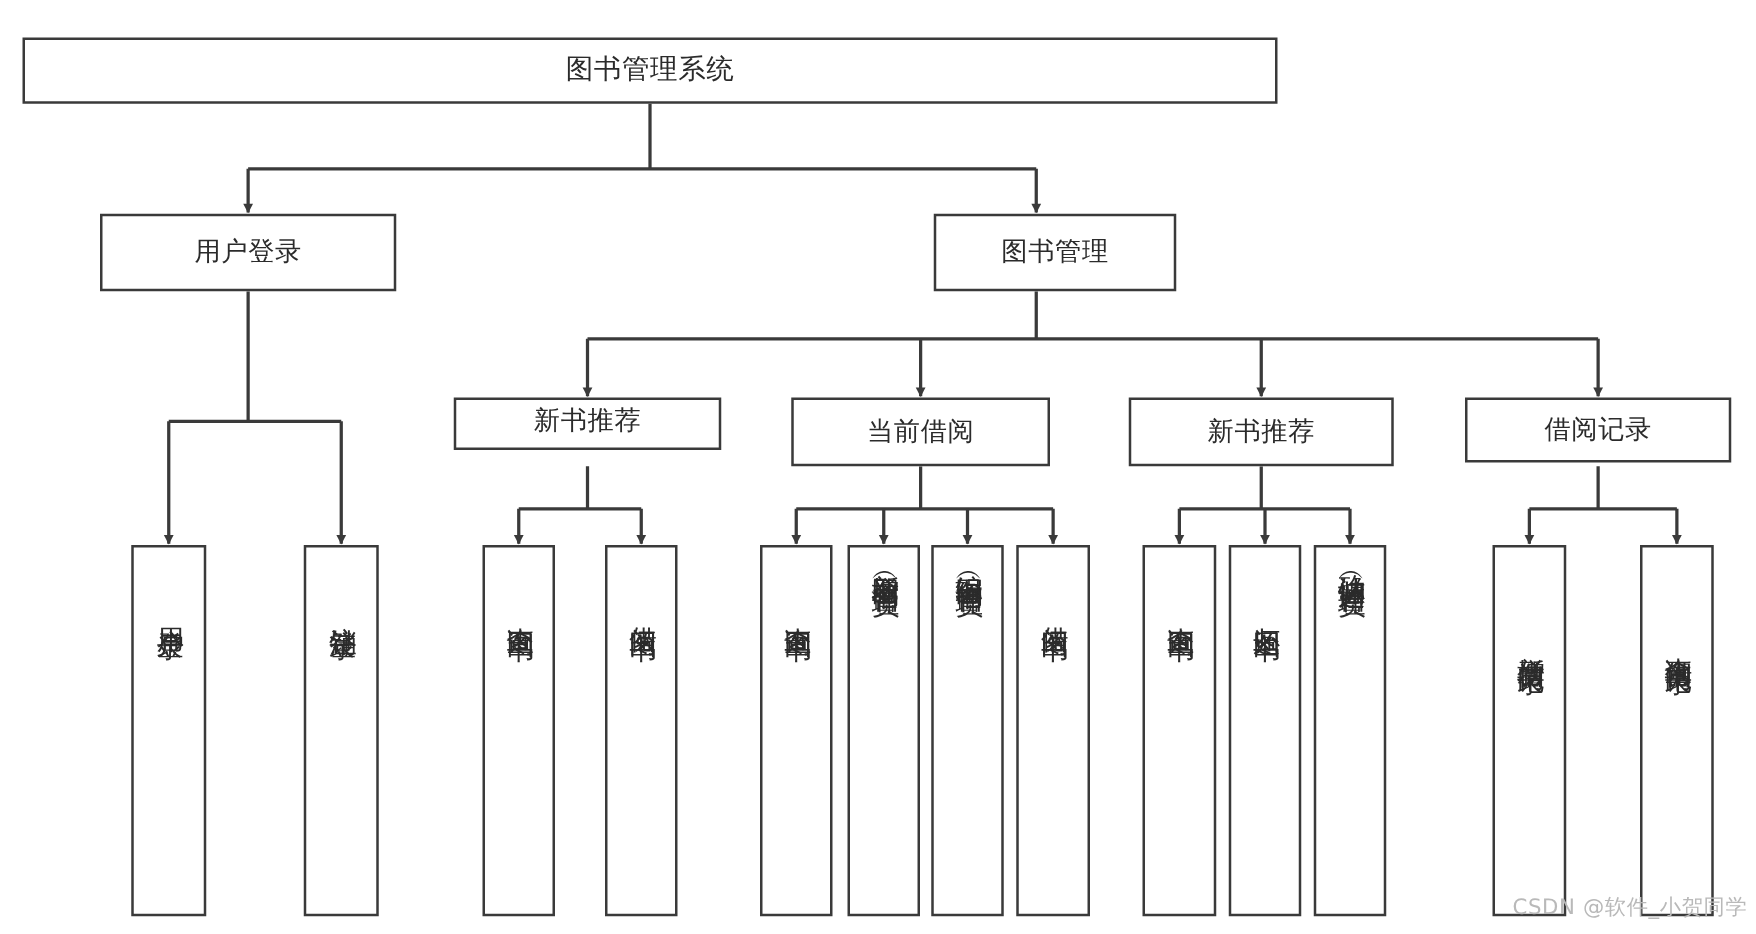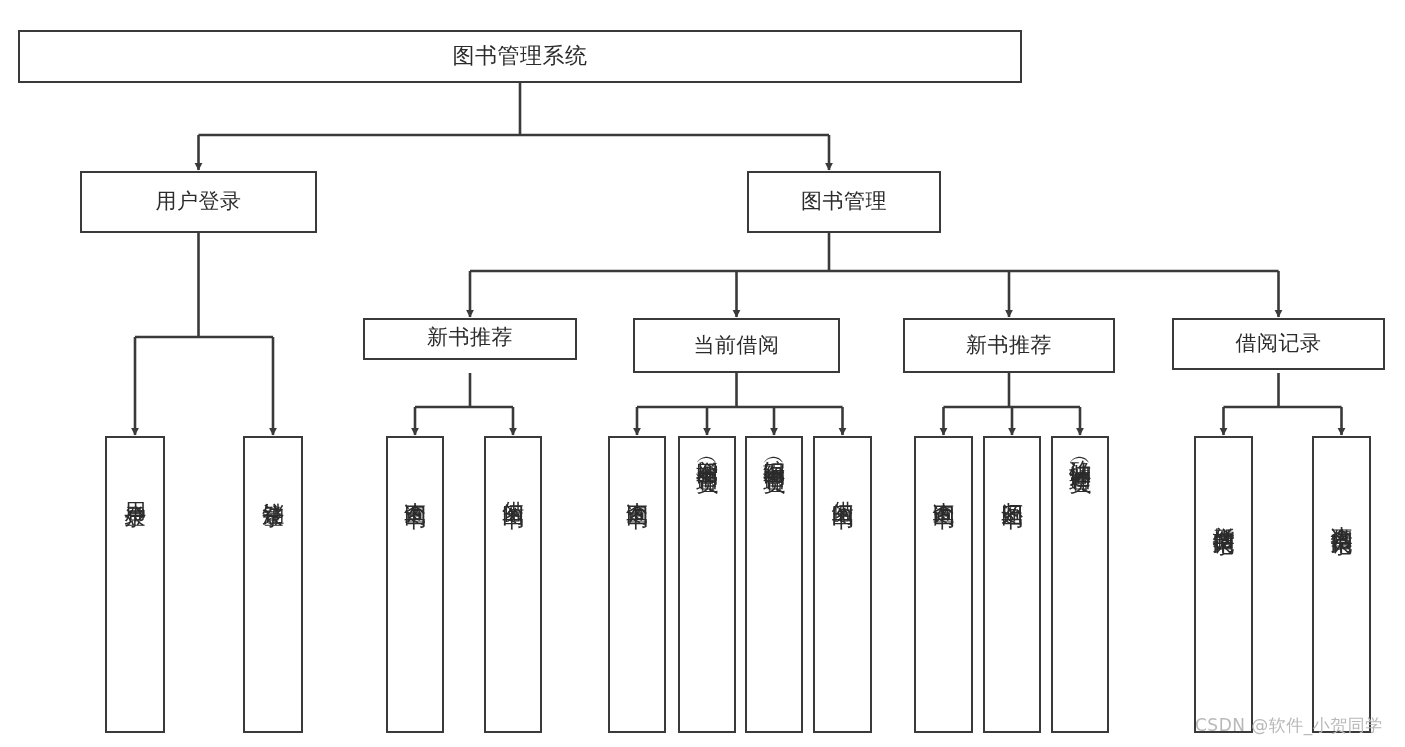--- a/index.html
+++ b/index.html
@@ -184,15 +184,15 @@
         <span class="node-label">确认归还（管理员）</span>
       </div>
       <div class="node vert tall-pad" style="left: 1194px; top: 436px; width: 59px; height: 297px;">
         <span class="node-label">新增借阅记录</span>
       </div>
       <div class="node vert tall-pad" style="left: 1312px; top: 436px; width: 59px; height: 297px;">
         <span class="node-label">查询借阅记录</span>
       </div>
     </div>
 
-  <div class="watermark" style="left: 1195px; top: 714px; color: rgb(185, 185, 185);">CSDN @软件_小贺同学</div>
+  <div class="watermark" style="left: 1195px; top: 714px; color: rgb(185, 185, 185); padding-left: 15px;">CSDN @软件_小贺同学</div>
 
 </div>
 
 </body></html>

